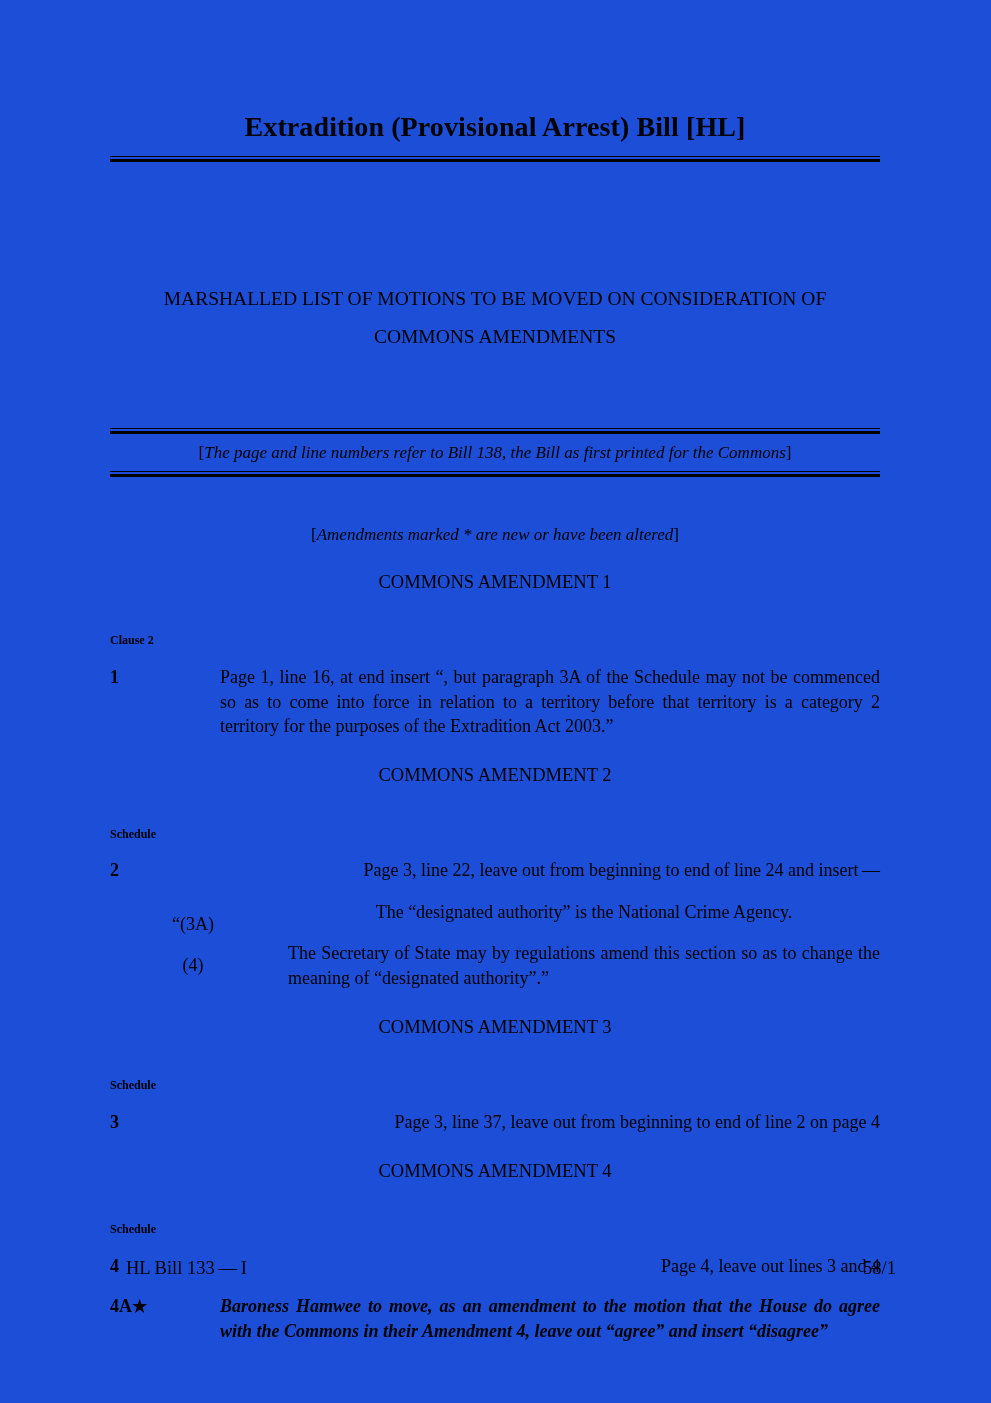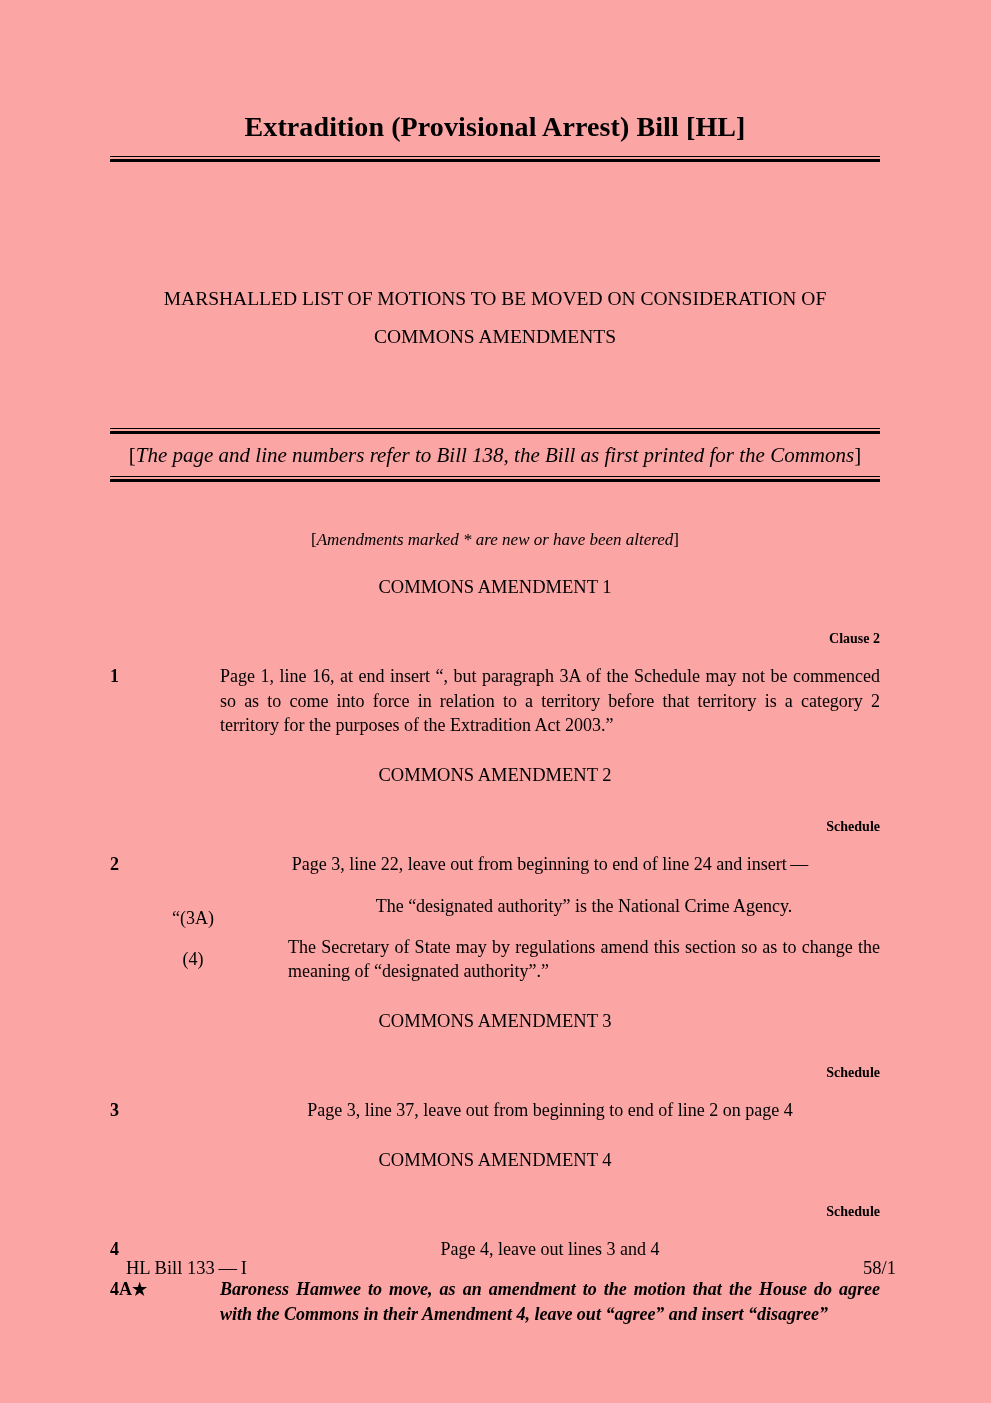--- a/index.html
+++ b/index.html
@@ -9,21 +9,21 @@
   }
   body {
     font-family: "Liberation Serif", "DejaVu Serif", serif;
     color: #000000;
   }
   .page {
     position: relative;
     width: 991px;
     height: 1403px;
     margin: 0 auto;
-    background: #fca5a5;
+    background: #1d4ed8;
     overflow: hidden;
     box-sizing: border-box;
   }
   .content {
     position: absolute;
     left: 110px;
     top: 0;
     width: 770px;
   }
 
@@ -65,21 +65,21 @@
   }
   .subtitle div { white-space: nowrap; }
 
   
   .note-box {
     margin-top: 72px;
   }
   .note-text {
     text-align: center;
     font-style: italic;
-    font-size: 21px;
+    font-size: 17px;
     padding: 9px 0 8px 0;
     line-height: 1.2;
   }
   .note-text .brk { font-style: normal; }
 
   
   .star-note {
     text-align: center;
     font-style: italic;
     font-size: 17px;
@@ -90,24 +90,24 @@
 
   
   .ca-heading {
     text-align: center;
     font-size: 18.5px;
     font-weight: normal;
     margin-top: 25px;
     line-height: 1.3;
   }
   .section-heading {
-    text-align: right;
-    font-size: 14px;
+    text-align: left;
+    font-size: 12px;
     font-weight: bold;
-    margin-top: 31px;
+    margin-top: 39px;
     line-height: 1.3;
   }
 
   
   .entry {
     position: relative;
     margin-top: 16px;
     padding-left: 110px;
     min-height: 20px;
   }
@@ -120,21 +120,21 @@
     line-height: 1.36;
     white-space: nowrap;
   }
   .entry-body {
     font-size: 18px;
     line-height: 1.36;
     text-align: justify;
     text-justify: inter-word;
     hyphens: none;
   }
-  .entry-body.nojust { text-align: center; }
+  .entry-body.nojust { text-align: right; }
   .entry.bold .entry-body { font-weight: bold; font-style: italic; }
   .star { font-size: 17px; }
 
   
   .subpara {
     position: relative;
     margin-top: 17px;
     padding-left: 178px;
     font-size: 18px;
     line-height: 1.36;

